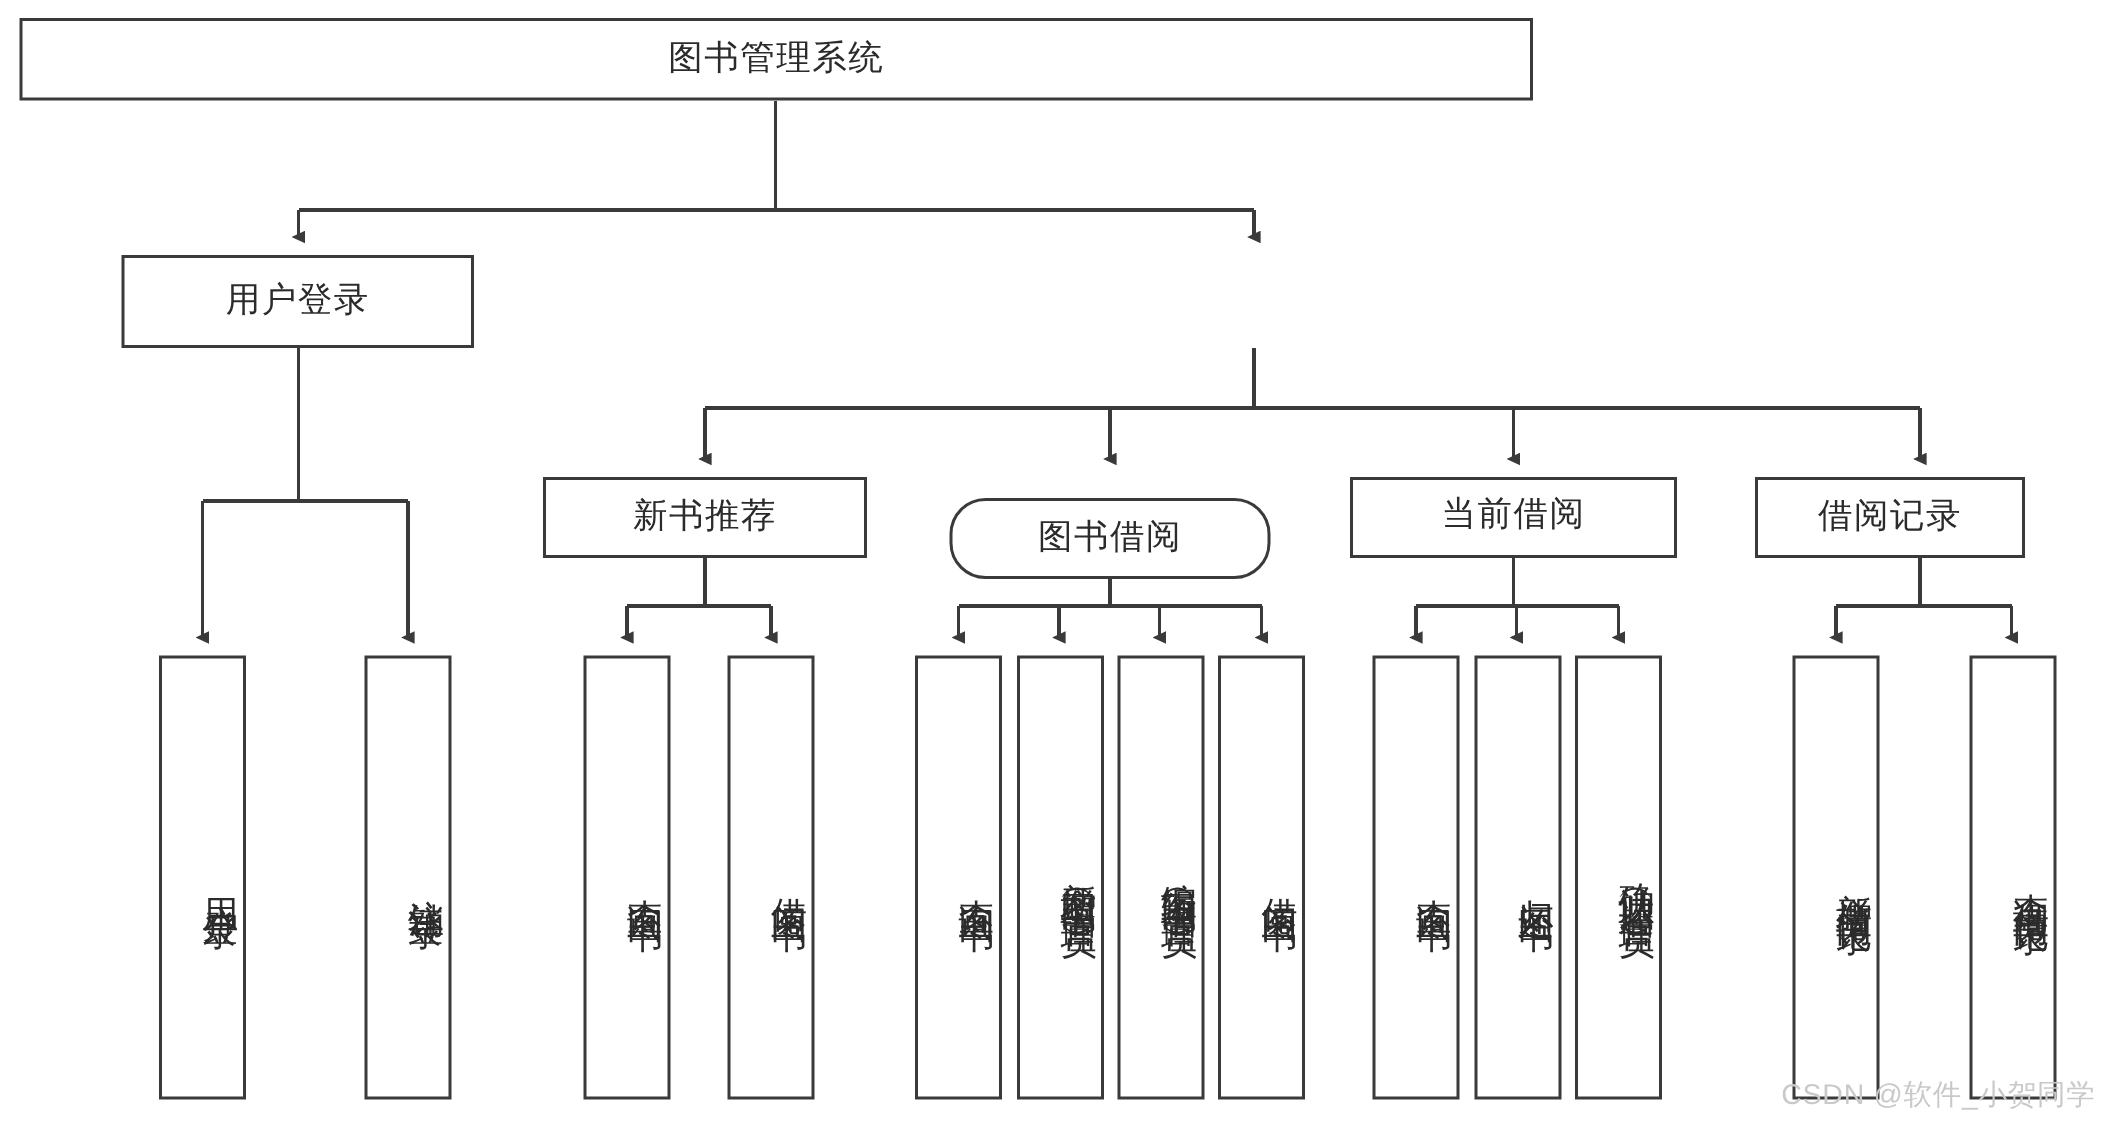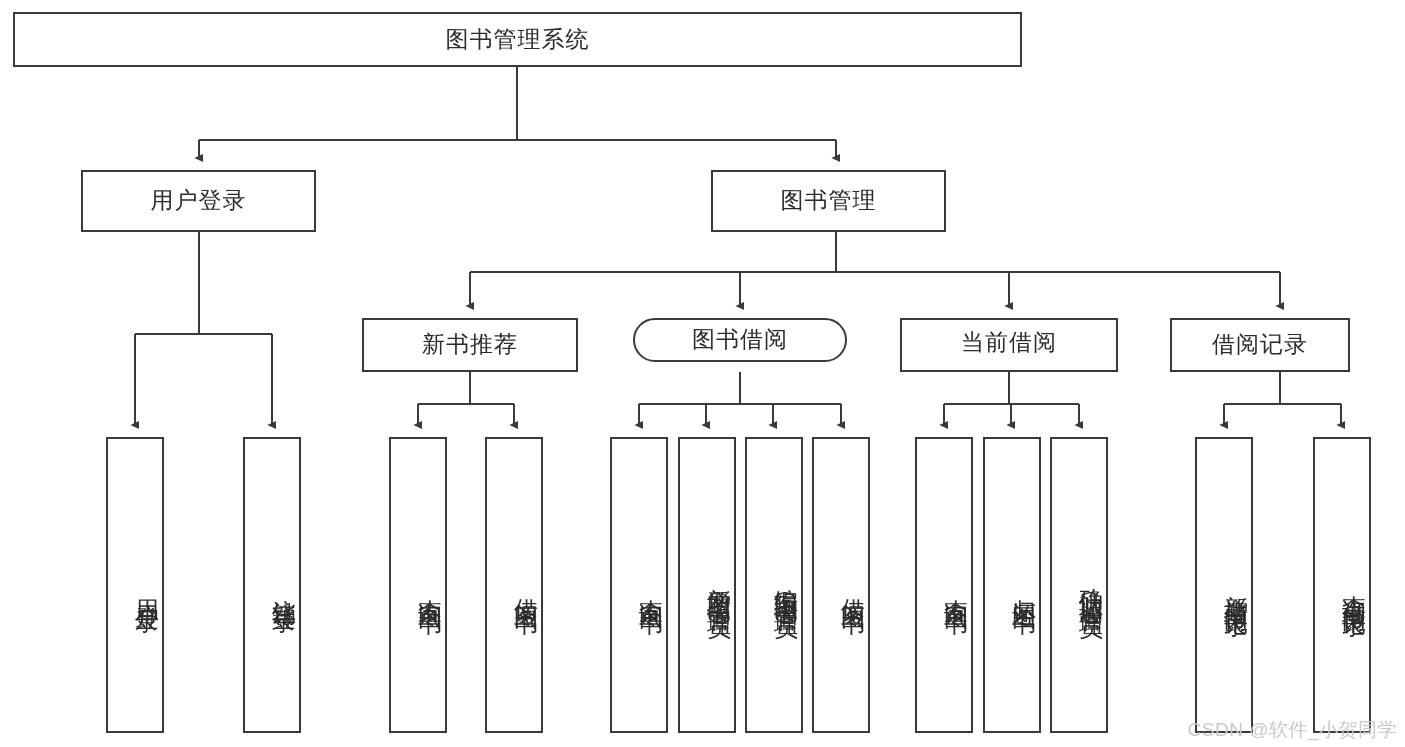--- a/index.html
+++ b/index.html
@@ -123,28 +123,25 @@
     </g>
   </svg>
 
   <div class="node node-h" style="left:13px; top:12px; width:1009px; height:55px;">
     <span>图书管理系统</span>
   </div>
 
   <div class="node node-h" style="left:81px; top:170px; width:235px; height:62px;">
     <span>用户登录</span>
   </div>
-  <div class="node node-h" style="left:711px; top:170px; width:235px; height:62px;">
-    <span>图书管理</span>
-  </div>
 
   <div class="node node-h" style="left:362px; top:318px; width:216px; height:54px;">
     <span>新书推荐</span>
   </div>
-  <div class="node node-h" style="left:633px; top:318px; width:214px; height:44px;border-radius:24px;">
+  <div class="node node-h" style="left:633px; top:332px; width:214px; height:54px;border-radius:24px;">
     <span>图书借阅</span>
   </div>
   <div class="node node-h" style="left:900px; top:318px; width:218px; height:54px;font-family:Liberation Mono, monospace;">
     <span>当前借阅</span>
   </div>
   <div class="node node-h" style="left:1170px; top:318px; width:180px; height:54px;">
     <span>借阅记录</span>
   </div>
 
   <div class="node node-v" style="left:106px; top:437px; width:58px; height:296px;">

